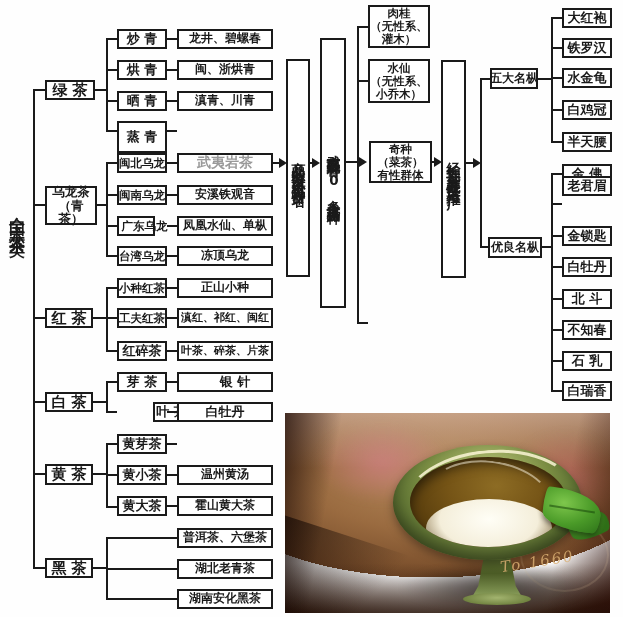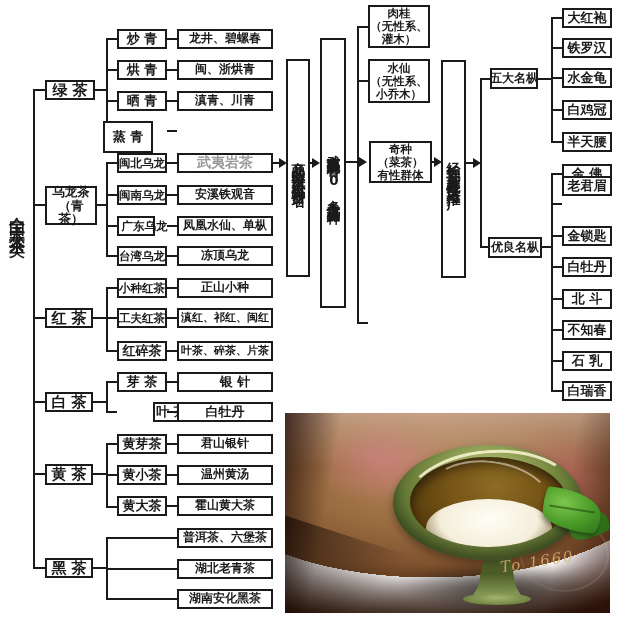--- a/index.html
+++ b/index.html
@@ -88,21 +88,21 @@
   <div class="hl" style="left:106px;top:474px;width:11px;"></div>
   <div class="hl" style="left:106px;top:506px;width:11px;"></div>
 
   <div class="hl" style="left:106px;top:537px;width:71px;"></div>
   <div class="hl" style="left:106px;top:568px;width:71px;"></div>
   <div class="hl" style="left:106px;top:598px;width:71px;"></div>
 
   <div class="box sub" style="left:117px;top:29px;width:50px;height:20px;">炒 青</div>
   <div class="box sub" style="left:117px;top:60px;width:50px;height:20px;">烘 青</div>
   <div class="box sub" style="left:117px;top:91px;width:50px;height:20px;">晒 青</div>
-  <div class="box sub" style="left:103px;top:121px;width:50px;height:32px;">蒸 青</div>
+  <div class="box sub" style="left:117px;top:121px;width:50px;height:32px;">蒸 青</div>
   <div class="box sub4" style="left:117px;top:153px;width:50px;height:20px;">闽北乌龙</div>
   <div class="box sub4" style="left:117px;top:185px;width:50px;height:20px;">闽南乌龙</div>
   <div class="box sub4" style="left:117px;top:216px;width:38px;height:20px;padding-left:17px;">广东乌龙</div>
   <div class="box sub4" style="left:117px;top:246px;width:50px;height:20px;">台湾乌龙</div>
   <div class="box sub4" style="left:117px;top:278px;width:50px;height:20px;">小种红茶</div>
   <div class="box sub4" style="left:117px;top:308px;width:50px;height:20px;">工夫红茶</div>
   <div class="box sub" style="left:117px;top:341px;width:50px;height:20px;">红碎茶</div>
   <div class="box sub" style="left:117px;top:372px;width:50px;height:20px;">芽 茶</div>
   <div class="box sub" style="left:117px;top:402px;width:37px;height:20px;margin-left:36px;">叶 茶</div>
   <div class="box sub" style="left:117px;top:434px;width:50px;height:20px;">黄芽茶</div>
@@ -131,21 +131,20 @@
   <div class="box leaf" style="left:177px;top:91px;width:96px;height:20px;">滇青、川青</div>
   <div class="box leaf faded" style="left:177px;top:153px;width:96px;height:20px;font-size:14px;">武夷岩茶</div>
   <div class="box leaf" style="left:177px;top:185px;width:96px;height:20px;">安溪铁观音</div>
   <div class="box leaf" style="left:177px;top:216px;width:96px;height:20px;">凤凰水仙、单枞</div>
   <div class="box leaf" style="left:177px;top:246px;width:96px;height:20px;">冻顶乌龙</div>
   <div class="box leaf" style="left:177px;top:278px;width:96px;height:20px;">正山小种</div>
   <div class="box leaf8" style="left:177px;top:308px;width:96px;height:20px;">滇红、祁红、闽红</div>
   <div class="box leaf8" style="left:177px;top:341px;width:96px;height:20px;">叶茶、碎茶、片茶</div>
   <div class="box leaf" style="left:177px;top:372px;width:96px;height:20px;font-size:13px;padding-left:20px;">银 针</div>
   <div class="box leaf" style="left:177px;top:402px;width:96px;height:20px;font-size:13px;">白牡丹</div>
-  <div class="box leaf" style="left:177px;top:434px;width:96px;height:20px;">君山银针</div>
   <div class="box leaf" style="left:177px;top:465px;width:96px;height:20px;">温州黄汤</div>
   <div class="box leaf" style="left:177px;top:496px;width:96px;height:20px;">霍山黄大茶</div>
   <div class="box leaf" style="left:177px;top:528px;width:96px;height:20px;">普洱茶、六堡茶</div>
   <div class="box leaf" style="left:177px;top:559px;width:96px;height:20px;">湖北老青茶</div>
   <div class="box leaf" style="left:177px;top:589px;width:96px;height:20px;">湖南安化黑茶</div>
 
   <div class="hl" style="left:273px;top:162px;width:8px;"></div>
   <div class="ah" style="left:279px;top:158px;"></div>
 
   <div class="vbox" style="left:286px;top:59px;width:24px;height:218px;font-size:14px;letter-spacing:3px;line-height:19px;">商品名称多以茶树品种命名</div>

